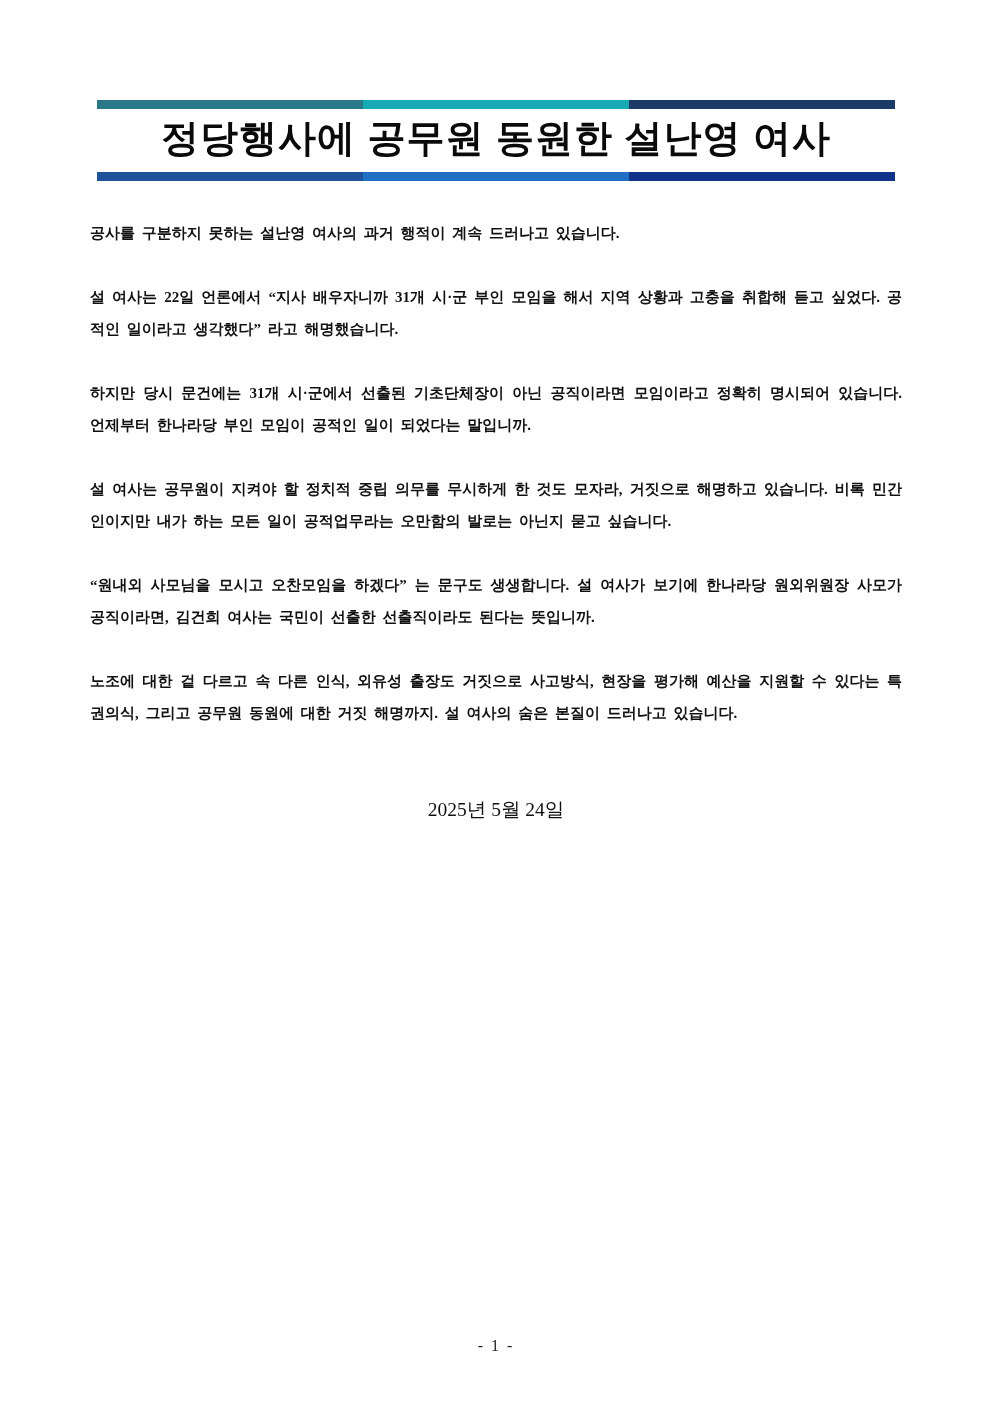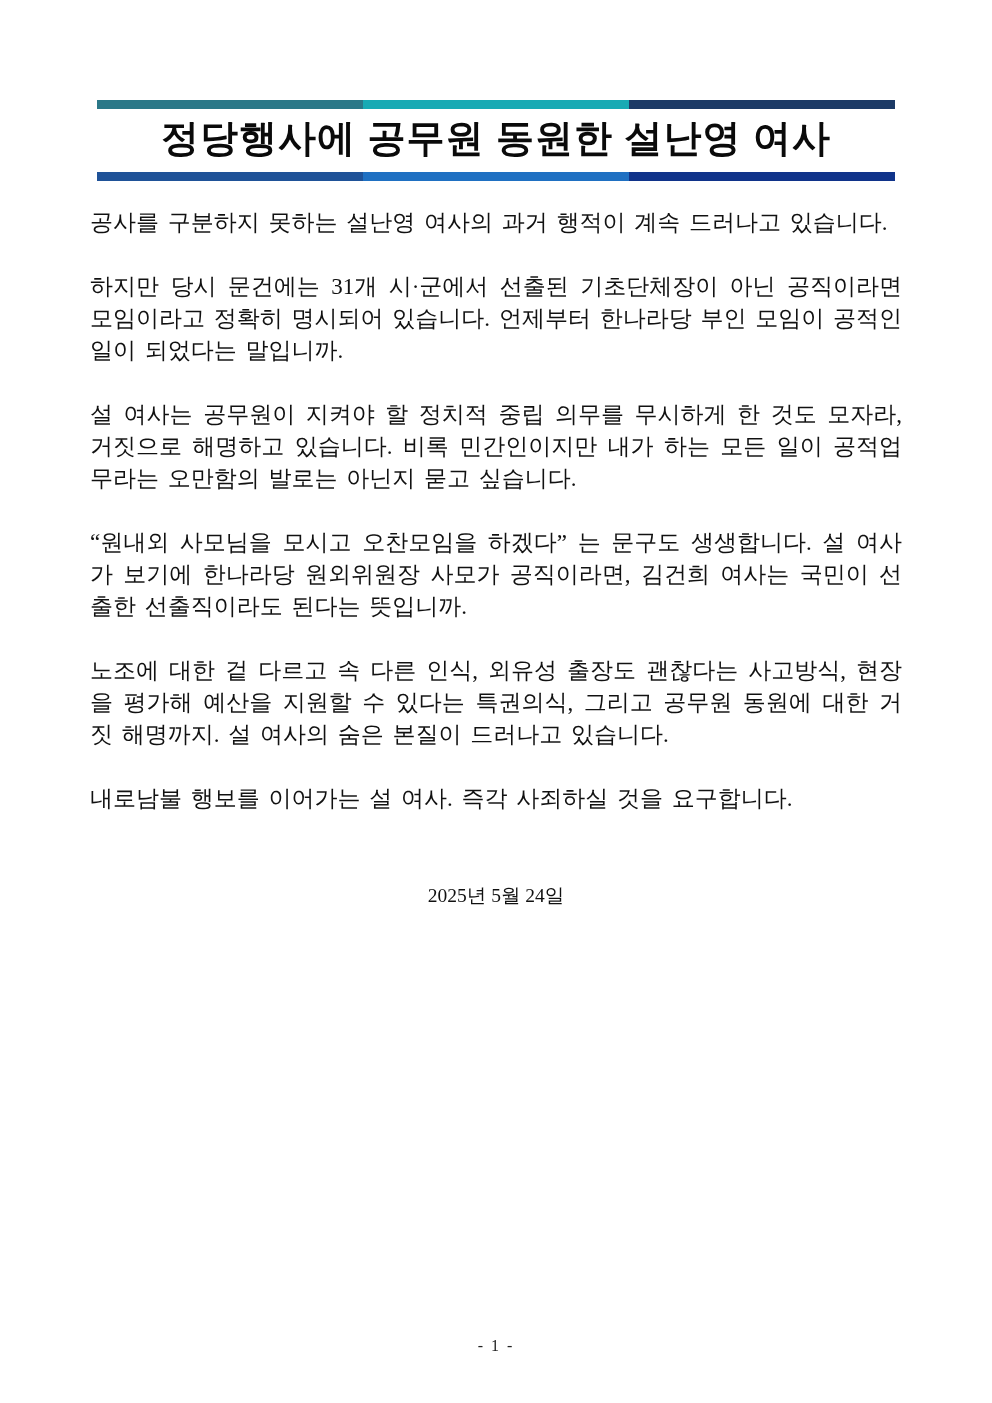--- a/index.html
+++ b/index.html
@@ -32,26 +32,27 @@
     text-align: center;
     font-family: "Liberation Sans", "DejaVu Sans", sans-serif;
     font-weight: 900;
     font-size: 38px;
     letter-spacing: 1px;
     color: #0a0a0a;
     padding: 6px 0 9px 0;
     line-height: 1.25;
   }
   .content {
-    margin-top: 26px;
-    font-size: 23px;
+    margin-top: 36px;
+    font-size: 15px;
     line-height: 32px;
     text-align: justify;
     text-justify: inter-word;
     word-break: break-all;
+    font-weight: bold;
   }
   .content p {
     margin: 0 0 32px 0;
     word-spacing: 3px;
   }
   .doc-date {
     text-align: center;
     font-size: 19.5px;
     margin-top: 67px;
   }
@@ -80,24 +81,24 @@
     <div class="doc-title">정당행사에 공무원 동원한 설난영 여사</div>
     <div class="bar">
       <span class="seg" style="background-color: rgb(31, 82, 152);"></span>
       <span class="seg" style="background-color: rgb(31, 112, 194);"></span>
       <span class="seg" style="background-color: rgb(16, 51, 138);"></span>
     </div>
   </div>
 
   <div class="content">
     <p>공사를 구분하지 못하는 설난영 여사의 과거 행적이 계속 드러나고 있습니다.</p>
+    <p>설 여사는 22일 언론에서 “지사 배우자니까 31개 시·군 부인 모임을 해서 지역 상황과 고충을 취합해 듣고 싶었다.  공적인 일이라고 생각했다” 라고 해명했습니다.</p>
     <p>하지만 당시 문건에는 31개 시·군에서 선출된 기초단체장이 아닌 공직이라면 모임이라고 정확히 명시되어 있습니다. 언제부터 한나라당 부인 모임이 공적인 일이 되었다는 말입니까.</p>
     <p>설 여사는 공무원이 지켜야 할 정치적 중립 의무를 무시하게 한 것도 모자라, 거짓으로 해명하고 있습니다. 비록 민간인이지만 내가 하는 모든 일이 공적업무라는 오만함의 발로는 아닌지 묻고 싶습니다.</p>
     <p>“원내외 사모님을 모시고 오찬모임을 하겠다” 는 문구도 생생합니다. 설 여사가 보기에 한나라당 원외위원장 사모가 공직이라면, 김건희 여사는 국민이 선출한 선출직이라도 된다는 뜻입니까.</p>
-    <p>노조에 대한 겉 다르고 속 다른 인식, 외유성 출장도 괜찮다는 사고방식, 현장을 평가해 예산을 지원할 수 있다는 특권의식, 그리고 공무원 동원에 대한 거짓 해명까지. 설 여사의 숨은 본질이 드러나고 있습니다.</p>
-    <p>내로남불 행보를 이어가는 설 여사. 즉각 사죄하실 것을 요구합니다.</p>
+    <p>노조에 대한 겉 다르고 속 다른 인식, 외유성 출장도 거짓으로 사고방식, 현장을 평가해 예산을 지원할 수 있다는 특권의식, 그리고 공무원 동원에 대한 거짓 해명까지. 설 여사의 숨은 본질이 드러나고 있습니다.</p>
   </div>
 
   <div class="doc-date">2025년 5월 24일</div>
 
   <div class="page-number">- 1 -</div>
 
 </div>
 
 </body></html>

